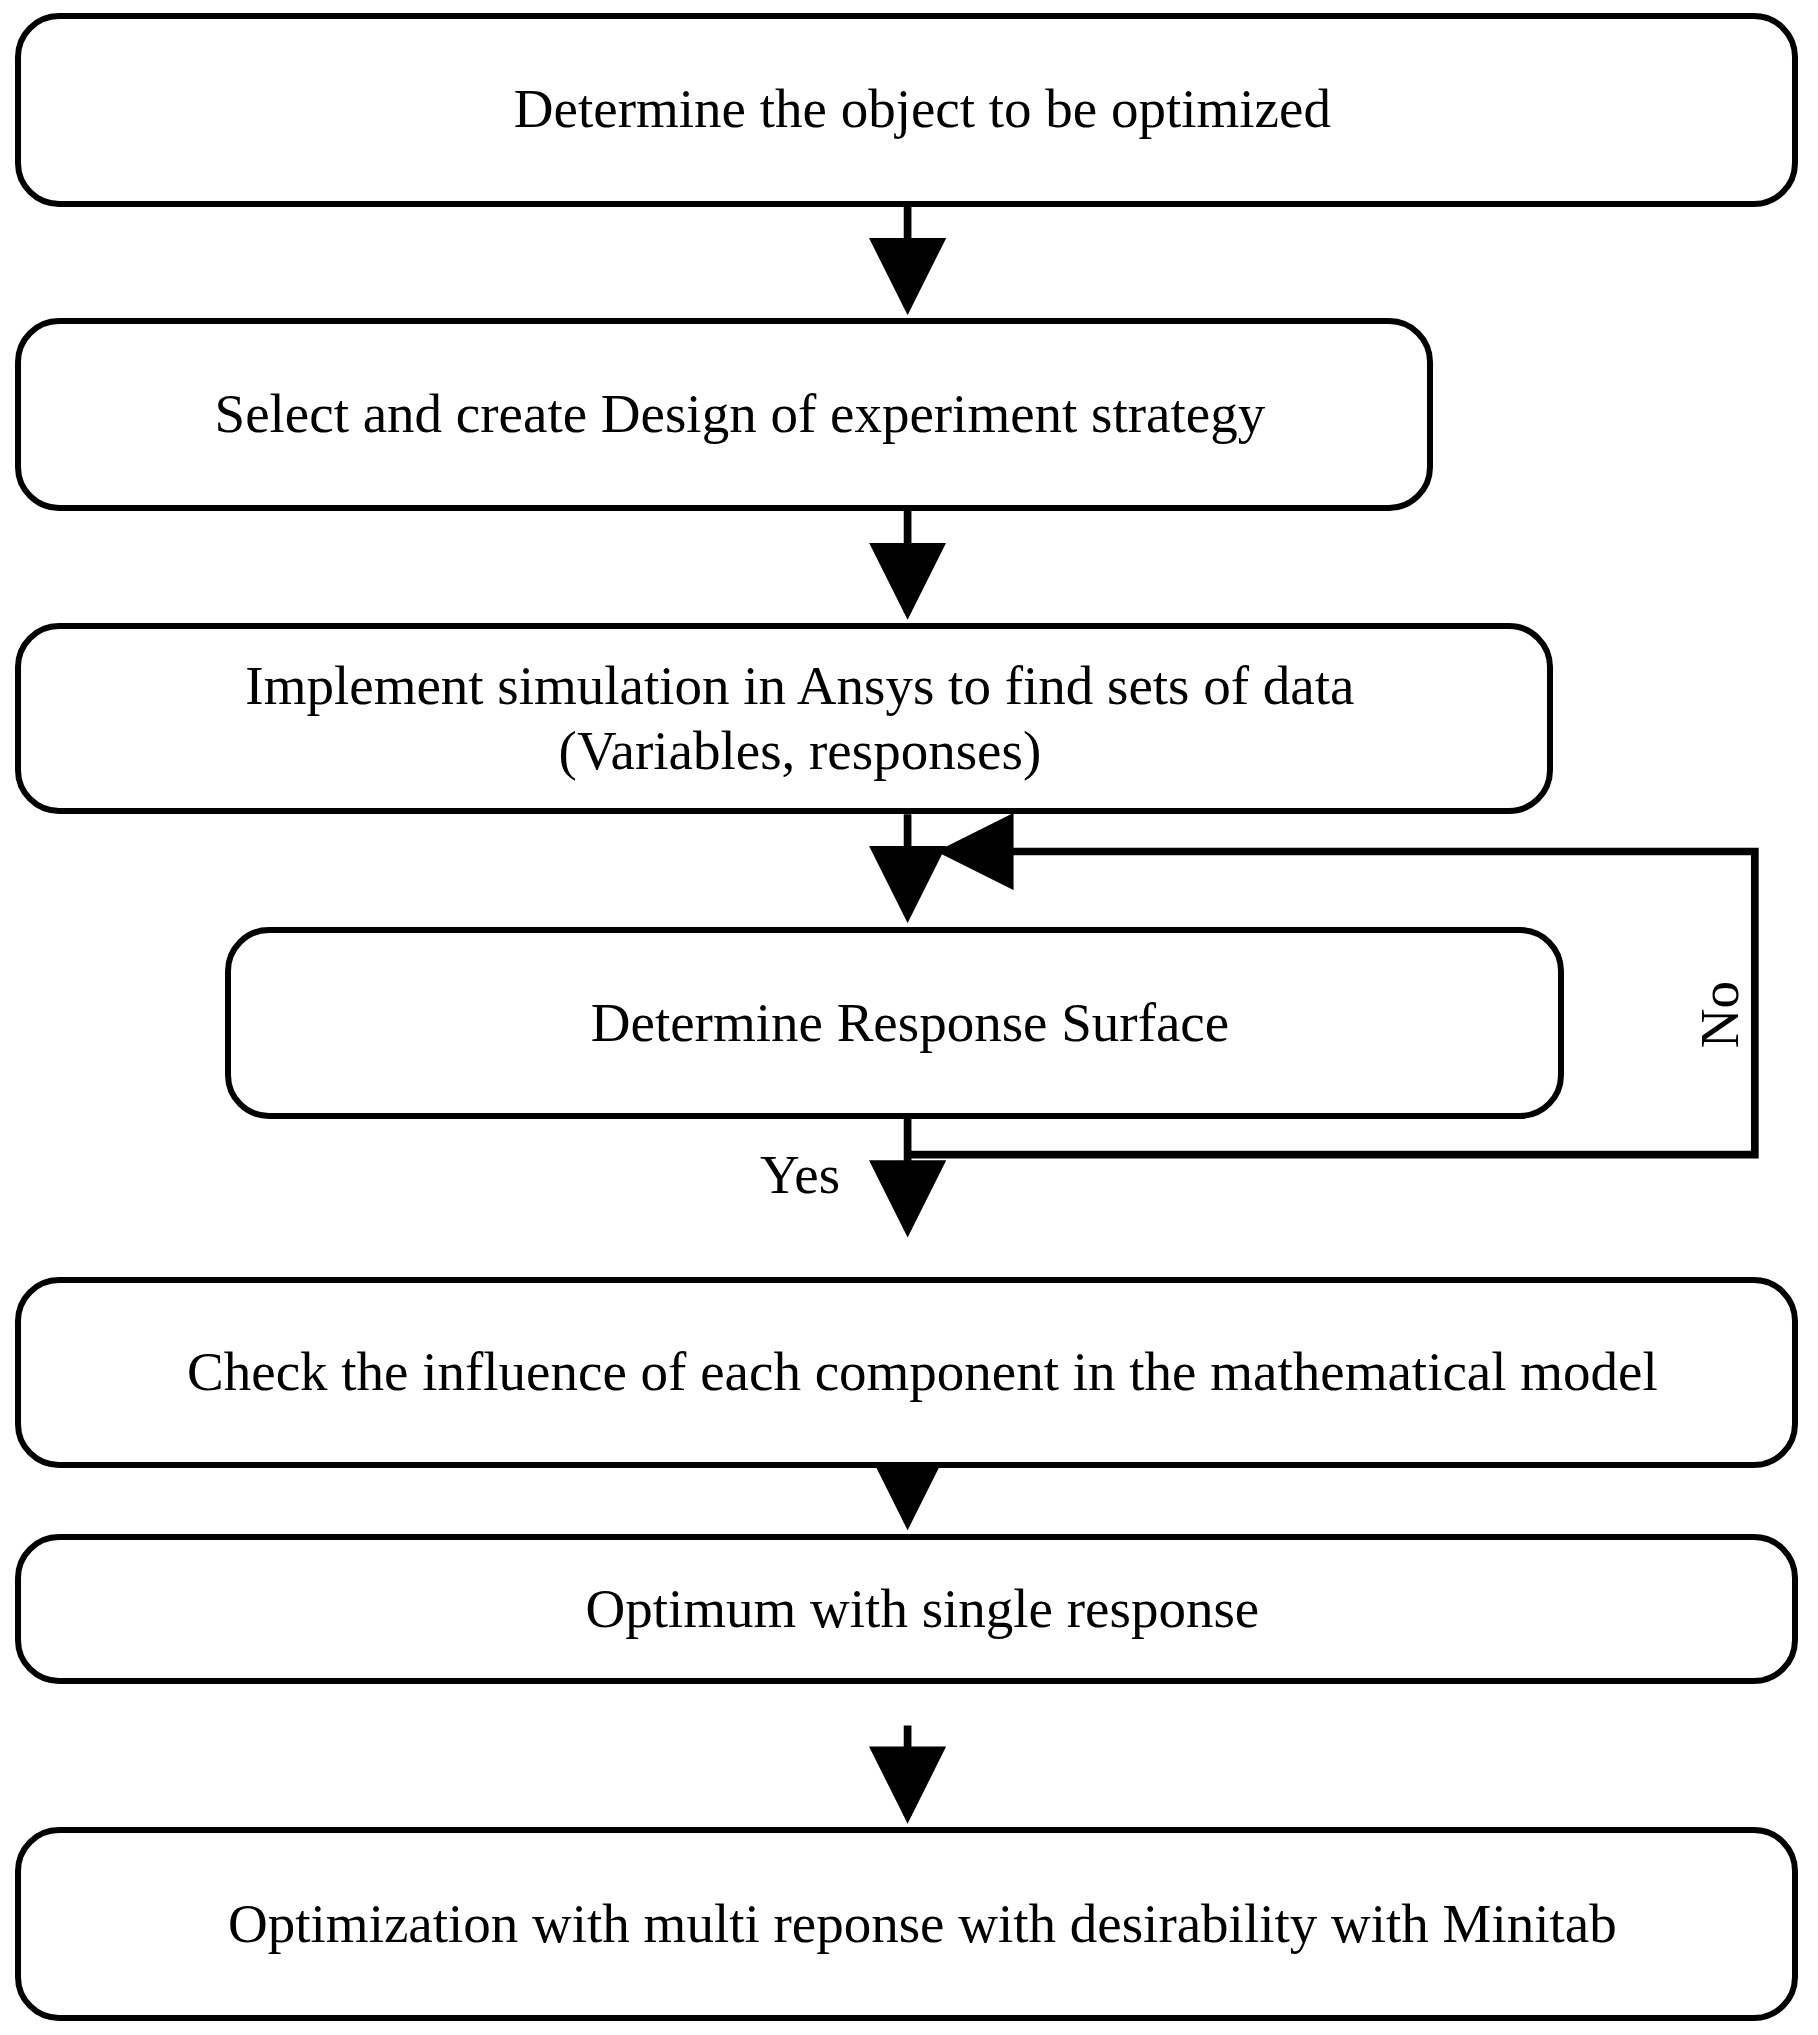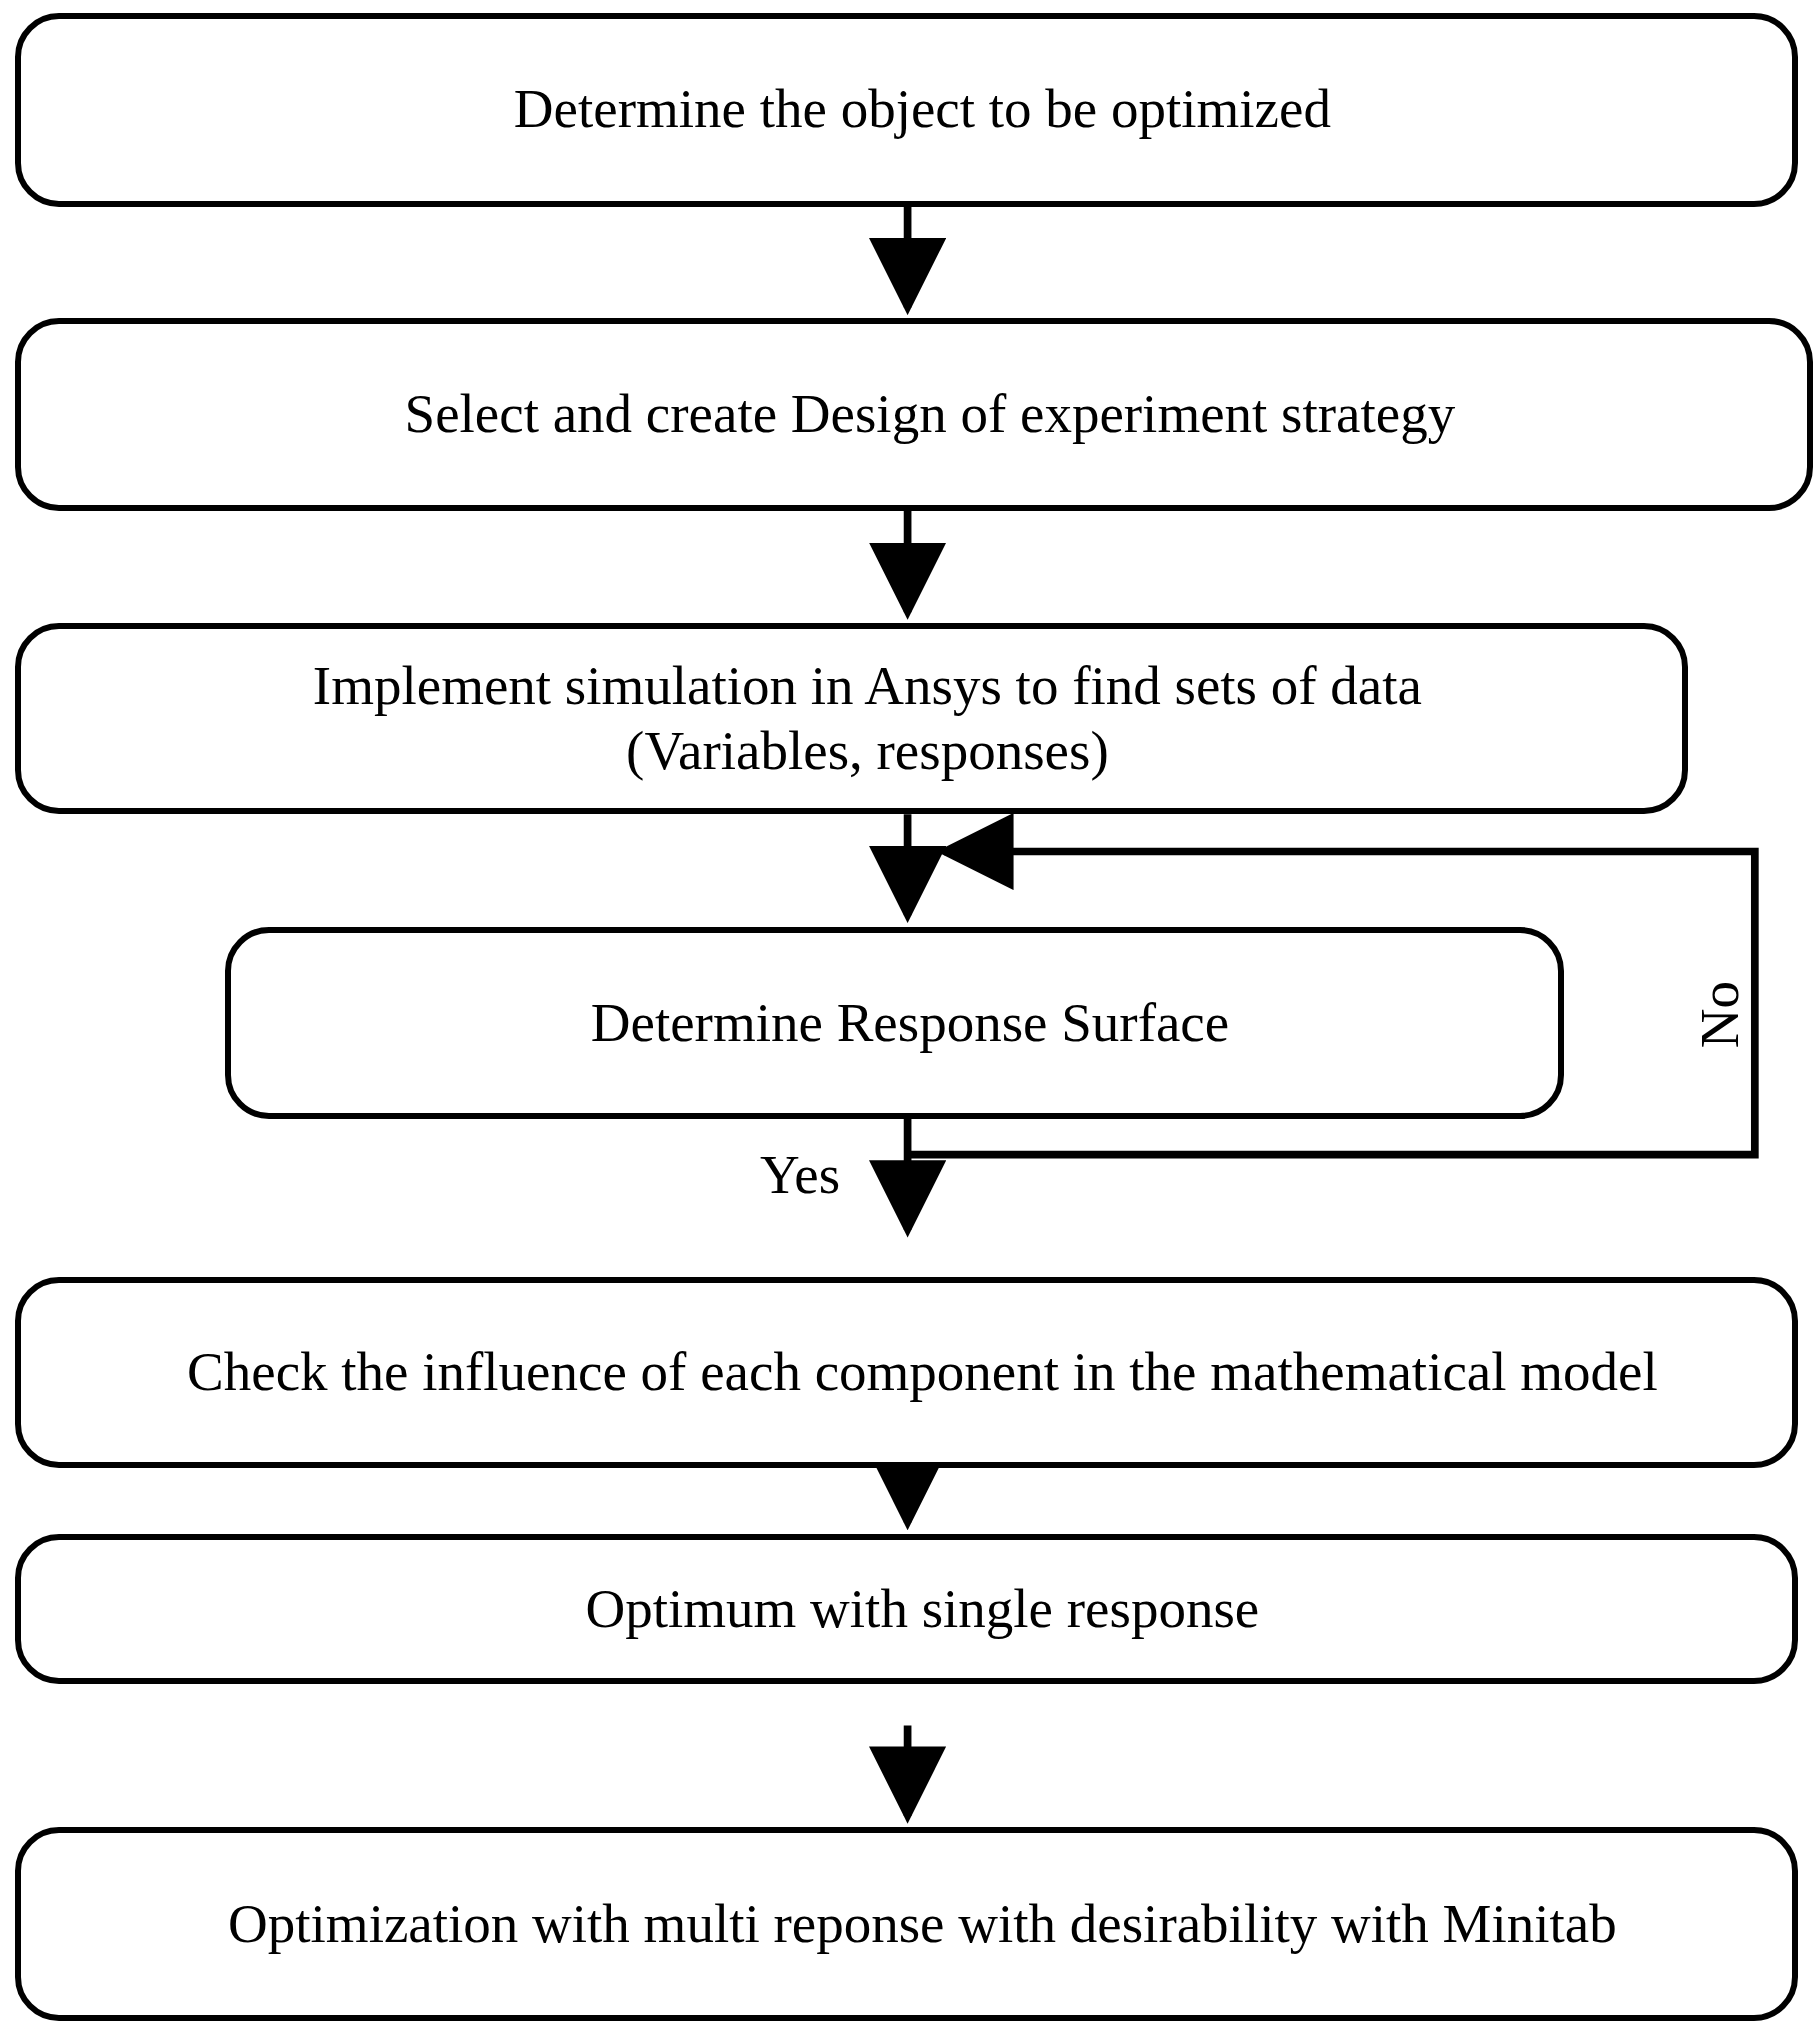--- a/index.html
+++ b/index.html
@@ -80,25 +80,25 @@
 
     <line x1="1293" y1="2040" x2="1293" y2="2169" stroke="#000000" stroke-width="11" marker-end="url(#arrowhead)"></line>
 
     <line x1="1293" y1="2458" x2="1293" y2="2587" stroke="#000000" stroke-width="11" marker-end="url(#arrowhead)"></line>
   </svg>
 
   <div class="flow-box" style="left:15.4px; top:12.6px; width:1783px; height:194px;">
     <div class="box-text">Determine the object to be optimized</div>
   </div>
 
-  <div class="flow-box" style="left:15.4px; top:318px; width:1798px; height:193px;">
+  <div class="flow-box" style="left:15.4px; top:318px; width:1418px; height:193px;">
     <div class="box-text">Select and create Design of experiment strategy</div>
   </div>
 
-  <div class="flow-box" style="left:15.4px; top:623px; width:1673px; height:191px;">
+  <div class="flow-box" style="left:15.4px; top:623px; width:1538px; height:191px;">
     <div class="box-text">Implement simulation in Ansys to find sets of data
 (Variables, responses)</div>
   </div>
 
   <div class="flow-box" style="left:225px; top:927px; width:1339px; height:192px;">
     <div class="box-text">Determine Response Surface</div>
   </div>
 
   <div class="flow-box" style="left:15.4px; top:1241px; width:1783px; height:191px;margin-top:36px;">
     <div class="box-text">Check the influence of each component in the mathematical model</div>

